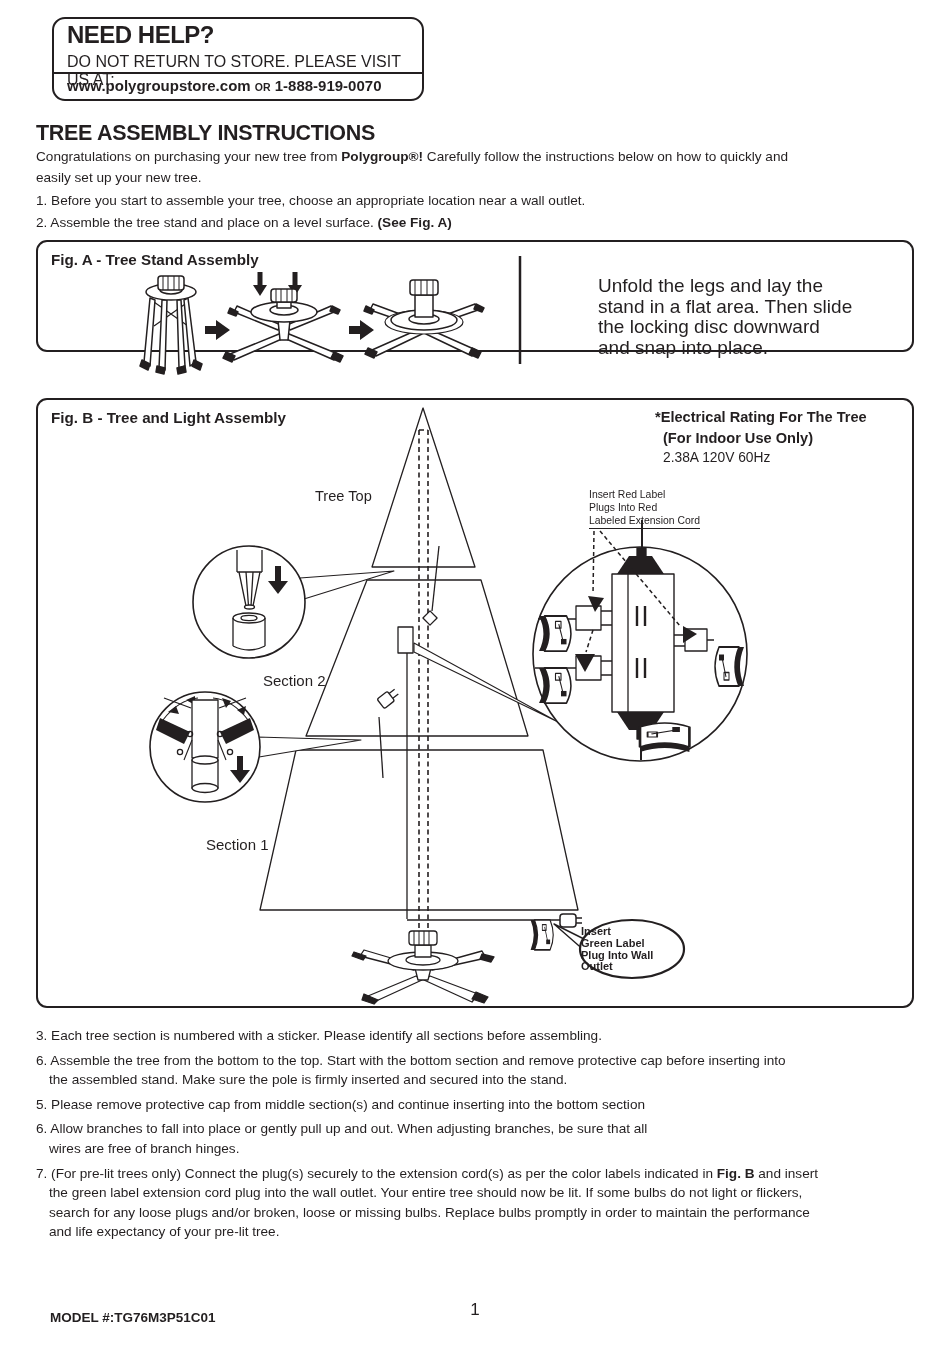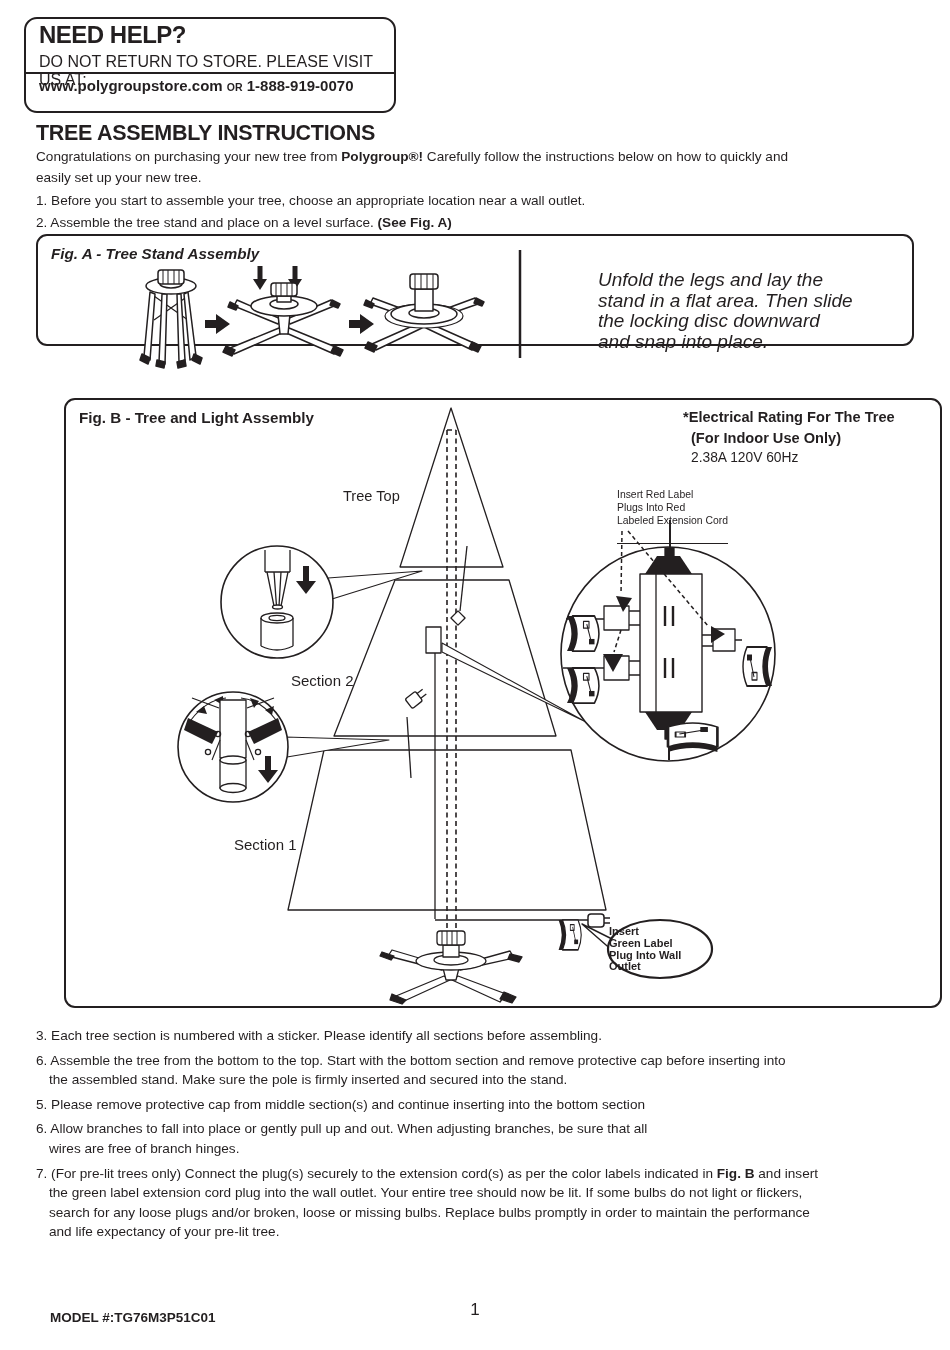--- a/index.html
+++ b/index.html
@@ -7,51 +7,51 @@
   .page {
     position:relative; width:950px; height:1350px; background:#ffffff;
     font-family:"Liberation Sans", sans-serif; color:#231f20; overflow:hidden;
     margin:0 auto;
   }
   .abs { position:absolute; }
   .nowrap { white-space:nowrap; }
   svg { display:block; }
 
   
-  .help-box { left:24px; top:17px; width:372px; height:96px;
+  .help-box { left:52px; top:17px; width:372px; height:84px;
     border:2.5px solid #231f20; border-radius:13px; }
   .help-title { left:13px; top:2px; font-size:24px; font-weight:bold; letter-spacing:-0.5px; }
   .help-sub { left:13px; top:34px; font-size:16px; font-weight:normal; }
   .help-rule { left:0; right:0; top:53px; border-top:2px solid #231f20; height:0; }
   .help-bottom { left:13px; top:58px; font-size:15px; font-weight:bold; }
   .help-or { font-size:10.5px; }
 
   
   .doc-title { left:36px; top:121px; font-size:21.5px; font-weight:bold; letter-spacing:-0.3px; }
   .intro-para { left:36px; top:146px; font-size:13.6px; line-height:21px; }
   .pre-steps { left:36px; top:190px; font-size:13.6px; line-height:22px; }
   b.inl { font-weight:bold; }
 
   
   .figbox { border:2.2px solid #231f20; border-radius:11px; }
-  .fig-a { left:36px; top:234px; width:878px; height:112px;font-style:italic; }
-  .fig-b { left:36px; top:398px; width:878px; height:610px;margin-left:28px; }
+  .fig-a { left:36px; top:240px; width:878px; height:112px; }
+  .fig-b { left:36px; top:398px; width:878px; height:610px; }
   .fig-title { left:13px; top:9px; font-size:15.2px; font-weight:bold; }
   .figa-caption { left:560px; top:34px; font-size:19px; line-height:20.6px; }
 
   .elec { left:617px; top:7px; font-size:14.6px; font-weight:bold; line-height:20.5px; }
   .elec .ind { margin-left:8px; }
   .elec .reg { font-weight:normal; font-size:13.8px; }
 
   .lbl-treetop { left:277px; top:88px; font-size:14.6px; }
   .lbl-sec2 { left:225px; top:272px; font-size:15px; }
   .lbl-sec1 { left:168px; top:436px; font-size:15px; }
 
   .red-label { left:551px; top:88px; font-size:10.4px; line-height:13px; }
-  .red-label .u { display:inline-block; border-bottom:1.4px solid #231f20; padding-bottom:16px; }
+  .red-label .u { display:inline-block; border-bottom:1.4px solid #231f20; padding-bottom:1px; }
 
   .bubble-text { left:543px; top:526px; width:103px; text-align:left;
     font-size:11px; font-weight:bold; line-height:11.8px; }
 
   
   .steps { left:36px; top:1026px; width:880px; font-size:13.6px; line-height:19.6px; }
   .step { margin-bottom:5px; }
   .step-line { white-space:nowrap; }
   .step-line.cont { padding-left:13px; }
 

